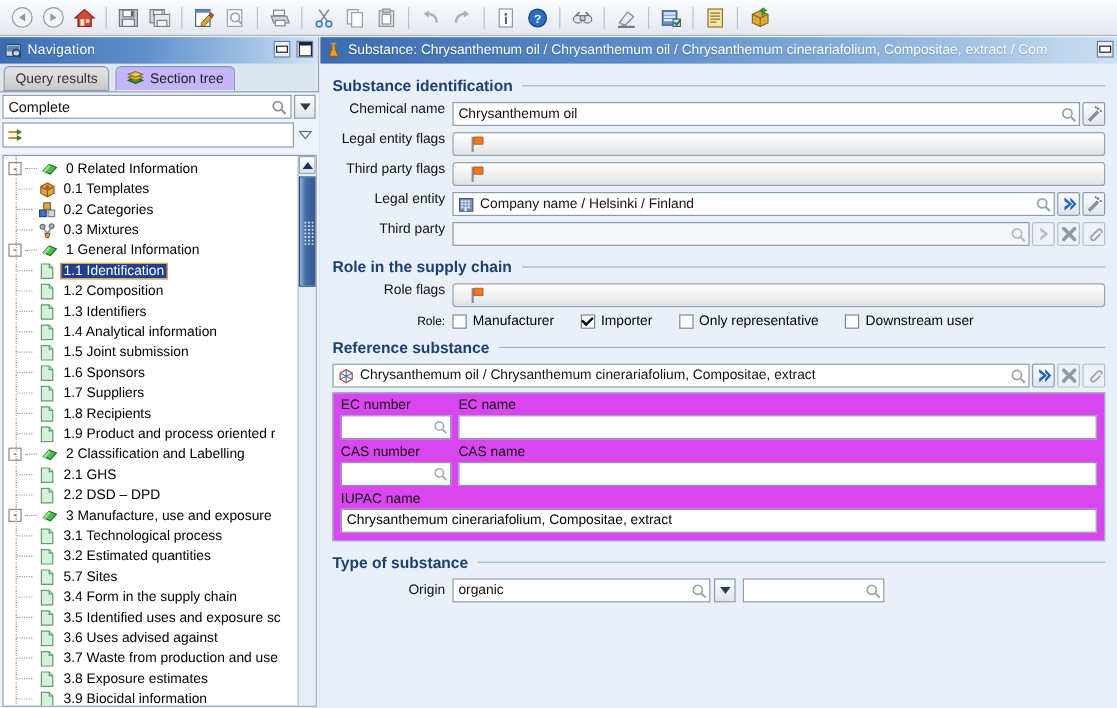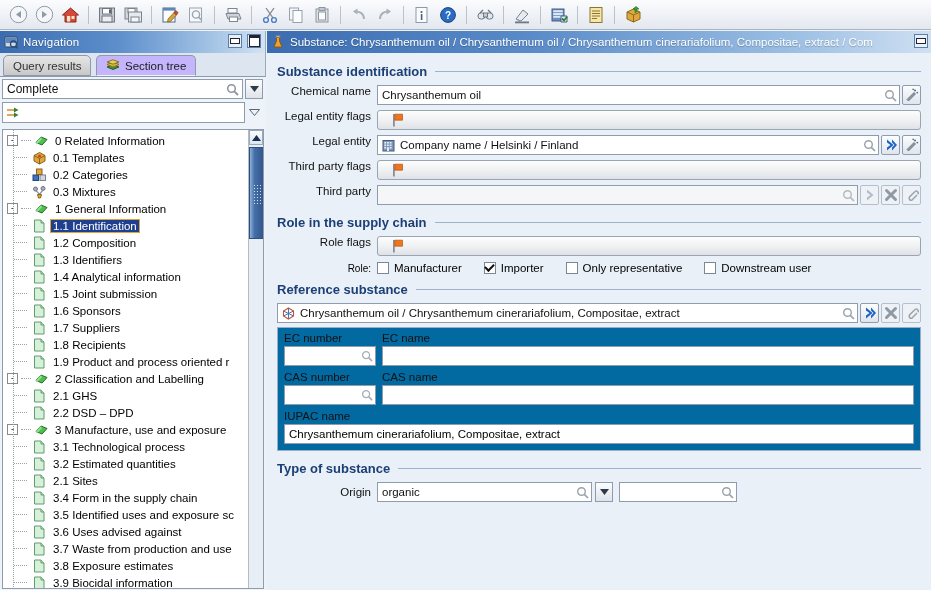--- a/index.html
+++ b/index.html
@@ -189,21 +189,21 @@
     margin-right: 5px; display: flex; align-items: center; justify-content: center;
     cursor: pointer; flex: none;
   }
   .cbox.checked::after {
     content: ""; display: block; width: 7px; height: 4px;
     border-left: 2px solid #111; border-bottom: 2px solid #111;
     transform: rotate(-45deg) translate(1px,-1px);
   }
 
   .refbox {
-    border: 1px solid #9aaec7; background: #0369a1; margin-top: 4px;
+    border: 1px solid #9aaec7; background: #d946ef; margin-top: 4px;
     padding: 4px 6px 6px 6px;
   }
   .sub-lbl { font-size: 11.5px; color: #111; margin-bottom: 2px; }
   .grid2 { display: flex; gap: 6px; }
   .col-a { width: 92px; flex: none; }
   .col-b { flex: 1; }
 
   .ec-fld { height: 20px; background:#fff; border:1px solid #8e9cad; display:flex; align-items:center; padding:0 2px 0 4px; }
   .ec-fld .txt { flex:1; font-size:11.5px; }
 
@@ -660,21 +660,21 @@
               <span class="tlabel">3.2 Estimated quantities</span>
             </div>
             <div class="tnode lvl1" style="position: relative;">
               <span style="position: absolute; left: 11px; width: 13px; height: 1px; border-top: 1px dotted rgb(154, 162, 173);"></span>
               <span class="tico">
                 <svg width="13" height="14" viewBox="0 0 13 14">
                   <path d="M1.5 1 H8 L11 4 V13 H1.5 Z" fill="#d7f0da" stroke="#5f9d6a"></path>
                   <path d="M8 1 V4 H11" fill="#b6e0be" stroke="#5f9d6a"></path>
                 </svg>
               </span>
-              <span class="tlabel">2.1 Sites</span>
+              <span class="tlabel">5.7 Sites</span>
             </div>
             <div class="tnode lvl1" style="position: relative;">
               <span style="position: absolute; left: 11px; width: 13px; height: 1px; border-top: 1px dotted rgb(154, 162, 173);"></span>
               <span class="tico">
                 <svg width="13" height="14" viewBox="0 0 13 14">
                   <path d="M1.5 1 H8 L11 4 V13 H1.5 Z" fill="#d7f0da" stroke="#5f9d6a"></path>
                   <path d="M8 1 V4 H11" fill="#b6e0be" stroke="#5f9d6a"></path>
                 </svg>
               </span>
               <span class="tlabel">3.4 Form in the supply chain</span>
@@ -781,20 +781,32 @@
               <path d="M2 11.5 L9 4.5 L10.5 6 L3.5 13 Z" fill="#8d98a5" stroke="#5d6874" stroke-width=".7"></path>
               <circle cx="10" cy="2.5" r="1" fill="#5d6874"></circle>
               <circle cx="12.3" cy="4.6" r=".9" fill="#5d6874"></circle>
               <circle cx="8.2" cy="1.4" r=".8" fill="#5d6874"></circle>
             </svg>
         </div>
       </div>
 
       <div class="row">
         <div class="lbl">Legal entity flags</div>
+        <div class="flagfld">
+          <span>
+            <svg width="13" height="14" viewBox="0 0 13 14">
+                <rect x="1" y="1" width="1.8" height="12.5" fill="#8a8f96"></rect>
+                <path d="M2.8 1.2 H10.5 V7.2 H2.8 Z" fill="#ef7520" stroke="#b6520f" stroke-width=".7"></path>
+              </svg>
+          </span>
+        </div>
+      </div>
+
+      <div class="row">
+        <div class="lbl">Third party flags</div>
         <div class="flagfld">
           <span>
             <svg width="13" height="14" viewBox="0 0 13 14">
                 <rect x="1" y="1" width="1.8" height="12.5" fill="#8a8f96"></rect>
                 <path d="M2.8 1.2 H10.5 V7.2 H2.8 Z" fill="#ef7520" stroke="#b6520f" stroke-width=".7"></path>
               </svg>
           </span>
         </div>
       </div>
 
@@ -835,32 +847,20 @@
           <svg width="14" height="14" viewBox="0 0 14 14">
               <path d="M2 11.5 L9 4.5 L10.5 6 L3.5 13 Z" fill="#8d98a5" stroke="#5d6874" stroke-width=".7"></path>
               <circle cx="10" cy="2.5" r="1" fill="#5d6874"></circle>
               <circle cx="12.3" cy="4.6" r=".9" fill="#5d6874"></circle>
               <circle cx="8.2" cy="1.4" r=".8" fill="#5d6874"></circle>
             </svg>
         </div>
       </div>
 
       <div class="row">
-        <div class="lbl">Third party flags</div>
-        <div class="flagfld">
-          <span>
-            <svg width="13" height="14" viewBox="0 0 13 14">
-                <rect x="1" y="1" width="1.8" height="12.5" fill="#8a8f96"></rect>
-                <path d="M2.8 1.2 H10.5 V7.2 H2.8 Z" fill="#ef7520" stroke="#b6520f" stroke-width=".7"></path>
-              </svg>
-          </span>
-        </div>
-      </div>
-
-      <div class="row">
         <div class="lbl">Third party</div>
         <div class="fld disabled" style="flex:1">
           <span class="txt"></span>
           <span>
             <svg width="13" height="13" viewBox="0 0 13 13">
                 <circle cx="5.5" cy="5.5" r="3.8" fill="none" stroke="#b2b9c1" stroke-width="1.4"></circle>
                 <line x1="8.3" y1="8.3" x2="12" y2="12" stroke="#b2b9c1" stroke-width="1.7"></line>
               </svg>
           </span>
         </div>

